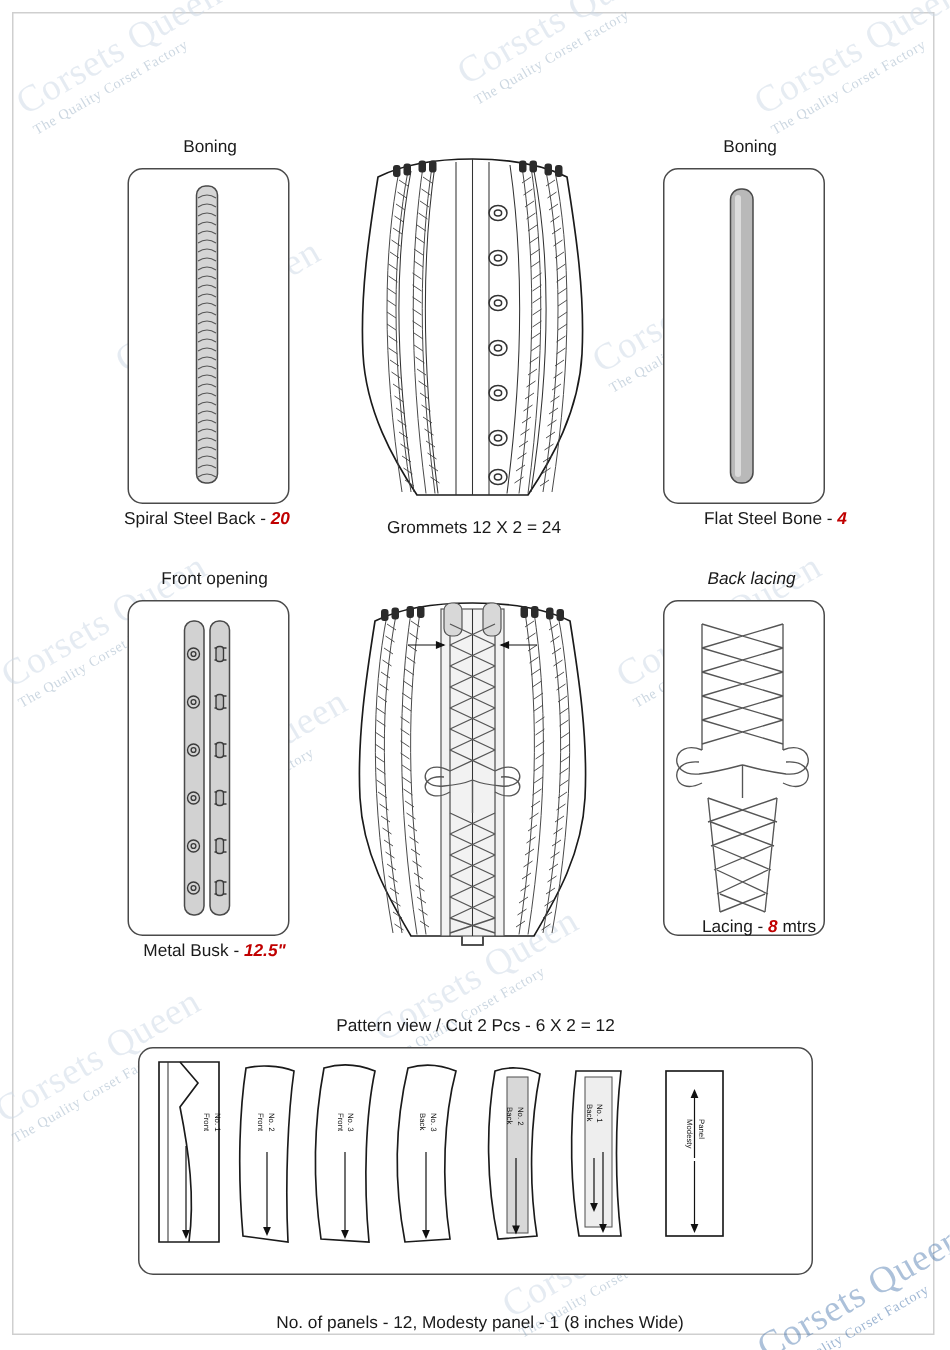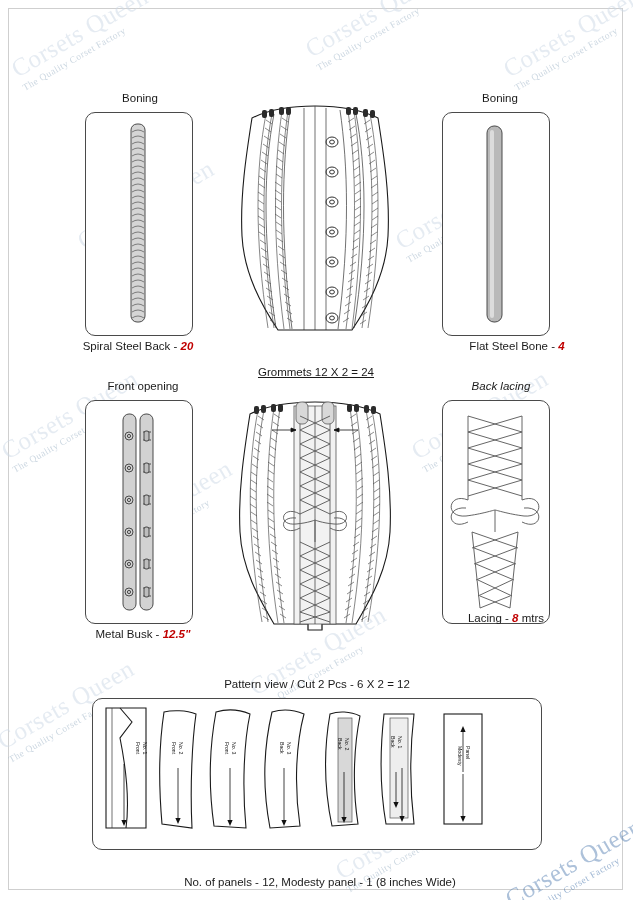--- a/index.html
+++ b/index.html
@@ -200,21 +200,21 @@
           <ellipse cx="120" cy="136" rx="2.4" ry="2"></ellipse>
         <ellipse cx="120" cy="166" rx="6" ry="5"></ellipse>
           <ellipse cx="120" cy="166" rx="2.4" ry="2"></ellipse>
         <ellipse cx="120" cy="196" rx="6" ry="5"></ellipse>
           <ellipse cx="120" cy="196" rx="2.4" ry="2"></ellipse>
         <ellipse cx="120" cy="222" rx="6" ry="5"></ellipse>
           <ellipse cx="120" cy="222" rx="2.4" ry="2"></ellipse>
       </g>
     </g>
   </svg>
-  <div class="cap" style="left:218px;top:366px;width:196px;text-decoration:underline;">Grommets 12 X 2 = 24</div>
+  <div class="cap" style="left:218px;top:346px;width:196px;">Grommets 12 X 2 = 24</div>
 
   <div class="cap" style="left:58px;top:380px;width:170px;">Front opening</div>
   <div class="box" style="left:85px;top:400px;width:106px;height:222px;"></div>
   <svg style="position:absolute;left:85px;top:400px;" width="106" height="222">
     <rect x="38" y="14" width="13" height="196" rx="6" fill="#d2d2d2" stroke="#4a4a4a" stroke-width="1"></rect>
     <rect x="55" y="14" width="13" height="196" rx="6" fill="#d2d2d2" stroke="#4a4a4a" stroke-width="1"></rect>
     <g fill="none" stroke="#3a3a3a" stroke-width=".9">
       <circle cx="44" cy="36" r="4"></circle>
         <circle cx="44" cy="36" r="1.6"></circle>
       <circle cx="44" cy="68" r="4"></circle>

